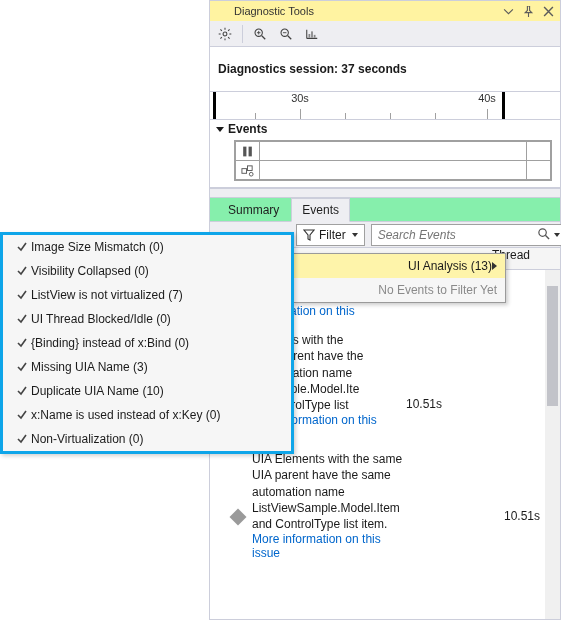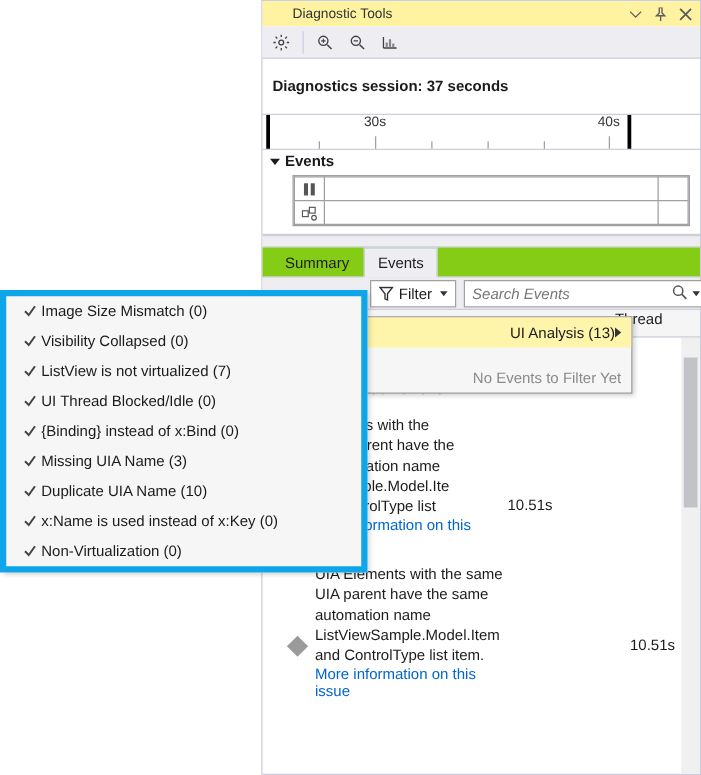--- a/index.html
+++ b/index.html
@@ -110,21 +110,21 @@
   .events-grid td.iconcell svg { width:13px; height:13px; vertical-align:middle; }
   .events-grid td.last { width:24px; }
 
   .separator-bar { height:10px; background:#eeeef2; border-top:1px solid #cccedb; border-bottom:1px solid #cccedb; }
 
   .tabs-row {
     display:flex; align-items:flex-end;
     padding: 0 8px;
     gap: 2px;
     border-bottom: 1px solid #cccedb;
-    background:#84cc16;
+    background:#86efac;
   }
   .tab {
     padding: 4px 10px 4px 10px;
     font-size:12px;
     color:#1e1e1e;
   }
   .tab.active {
     background:#eeeef2;
     border:1px solid #cccedb;
     border-bottom:1px solid #eeeef2;
@@ -190,21 +190,21 @@
     display:flex; align-items:center;
     height:24px;
     padding: 0 8px 0 10px;
     font-size:12px;
   }
   .filter-menu-item.highlight { background:#fef4aa; }
   .filter-menu-item .label { flex:1;text-align:right; }
   .filter-menu-item .sub-caret {
     width:0;height:0;border-top:4px solid transparent;border-bottom:4px solid transparent;border-left:5px solid #333;
   }
-  .filter-menu-item.disabled { color:#8a8a8a;margin-top:12px; }
+  .filter-menu-item.disabled { color:#8a8a8a; }
 
   .list-area {
     flex:1;
     overflow:hidden;
     position:relative;
   }
   .list-header {
     position:absolute; left:0; right:0; top:0;
     height:22px;
     background:#f5f5f5;
@@ -232,21 +232,21 @@
   .partial-top { color:#1b1b1b; }
   .partial-top .line { line-height:1.35; }
 
   
   .sub-panel {
     position:absolute;
     left:0;
     top:232px;
     width:294px;
     background:#f6f6f6;
-    border:5px solid #0ea5e9;
+    border:3px solid #0ea5e9;
     box-shadow: 2px 2px 4px rgba(0,0,0,.18);
     z-index:60;
   }
   .sub-panel .sub-row {
     display:flex; align-items:center;
     height:24px;
     padding: 0 10px;
     font-size:12px;
     color:#1b1b1b;
   }

